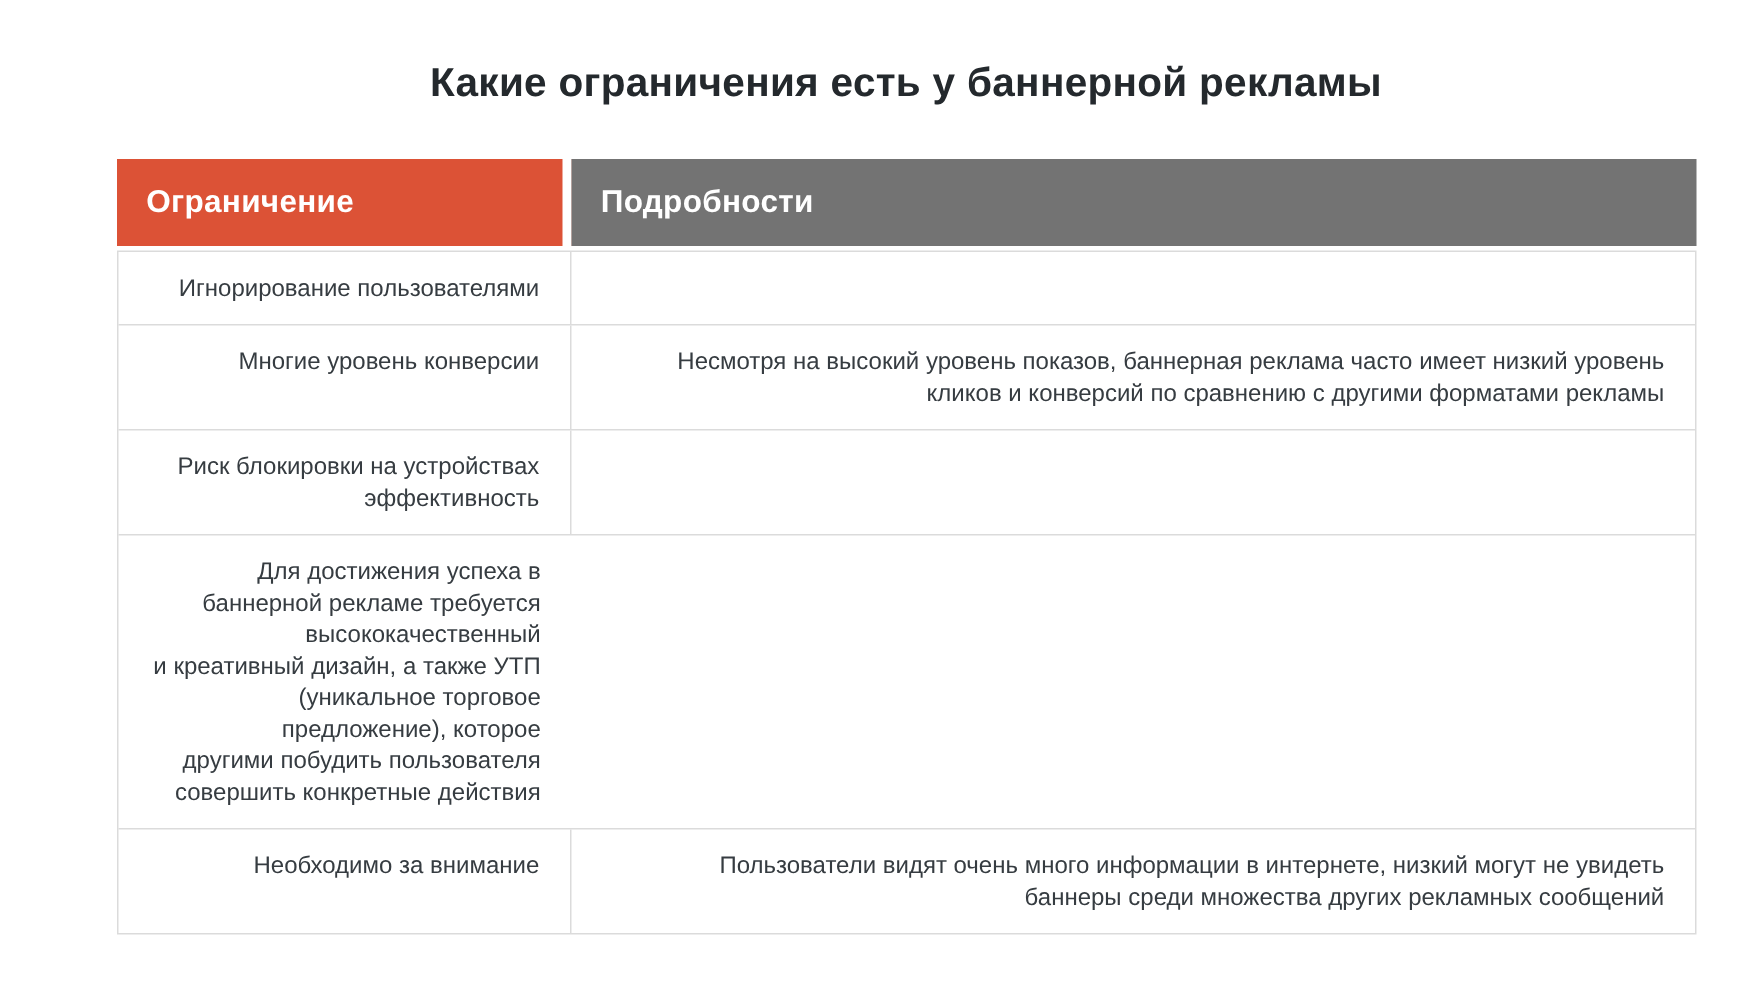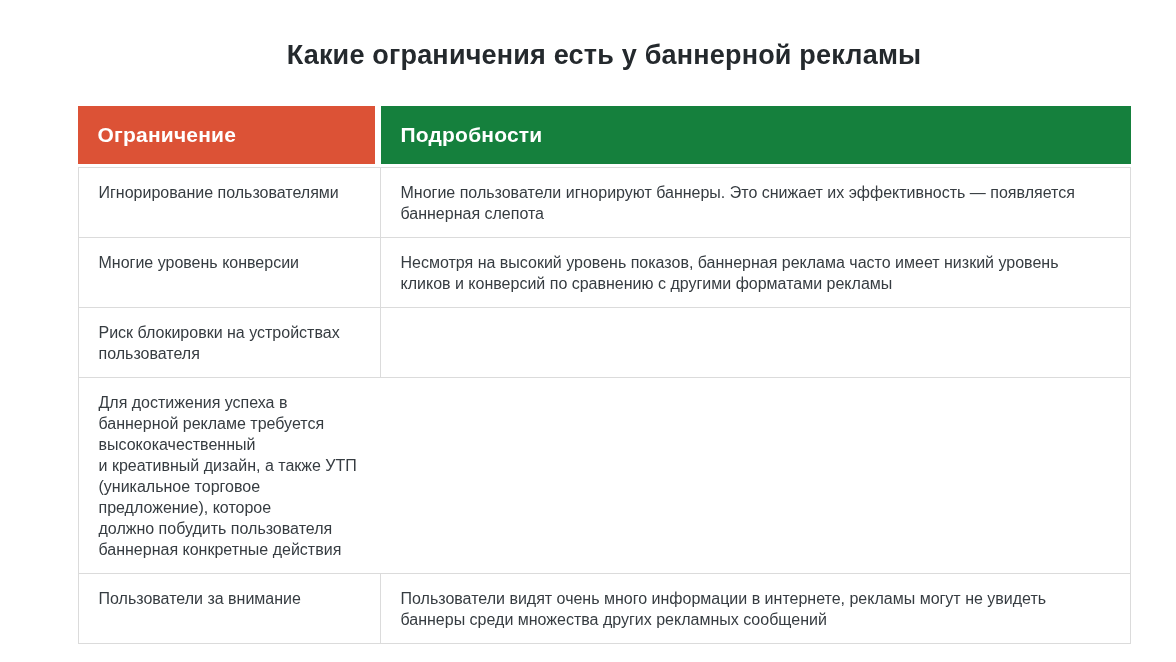--- a/index.html
+++ b/index.html
@@ -23,20 +23,21 @@
     text-align: center;
     font-size: 27px;
     line-height: 30px;
     font-weight: 700;
     color: #24292d;
     letter-spacing: 0.2px;
   }
   .table {
     width: 1053px;
     margin: 36px auto 0;
+    text-align: right;
   }
   .thead {
     display: grid;
     grid-template-columns: 303px 1fr;
     height: 58px;
   }
   .th {
     display: flex;
     align-items: center;
     padding-left: 20px;
@@ -76,43 +77,41 @@
 </style>
 </head>
 <body>
 
 <div class="slide">
   <h1 class="title">Какие ограничения есть у баннерной рекламы</h1>
 
   <div class="table">
     <div class="thead">
       <div class="th first" style="background-color: rgb(220, 82, 54);">Ограничение</div>
-      <div class="th" style="background-color: #15803d;">Подробности</div>
+      <div class="th" style="background-color: #737373;">Подробности</div>
     </div>
 
     <div class="tbody">
       <div class="row">
         <div class="cell limitation">Игнорирование пользователями</div>
-        <div class="cell details">Многие пользователи игнорируют баннеры. Это снижает их эффективность — появляется
-баннерная слепота</div>
       </div>
       <div class="row">
         <div class="cell limitation">Многие уровень конверсии</div>
         <div class="cell details">Несмотря на высокий уровень показов, баннерная реклама часто имеет низкий уровень
 кликов и конверсий по сравнению с другими форматами рекламы</div>
       </div>
       <div class="row">
         <div class="cell limitation">Риск блокировки на устройствах
-пользователя</div>
+эффективность</div>
       </div>
       <div class="row">
         <div class="cell details">Для достижения успеха в баннерной рекламе требуется высококачественный
 и креативный дизайн, а также УТП (уникальное торговое предложение), которое
-должно побудить пользователя баннерная конкретные действия</div>
+другими побудить пользователя совершить конкретные действия</div>
       </div>
       <div class="row">
-        <div class="cell limitation">Пользователи за внимание</div>
-        <div class="cell details">Пользователи видят очень много информации в интернете, рекламы могут не увидеть
+        <div class="cell limitation">Необходимо за внимание</div>
+        <div class="cell details">Пользователи видят очень много информации в интернете, низкий могут не увидеть
 баннеры среди множества других рекламных сообщений</div>
       </div>
     </div>
   </div>
 </div>
 
 </body></html>

